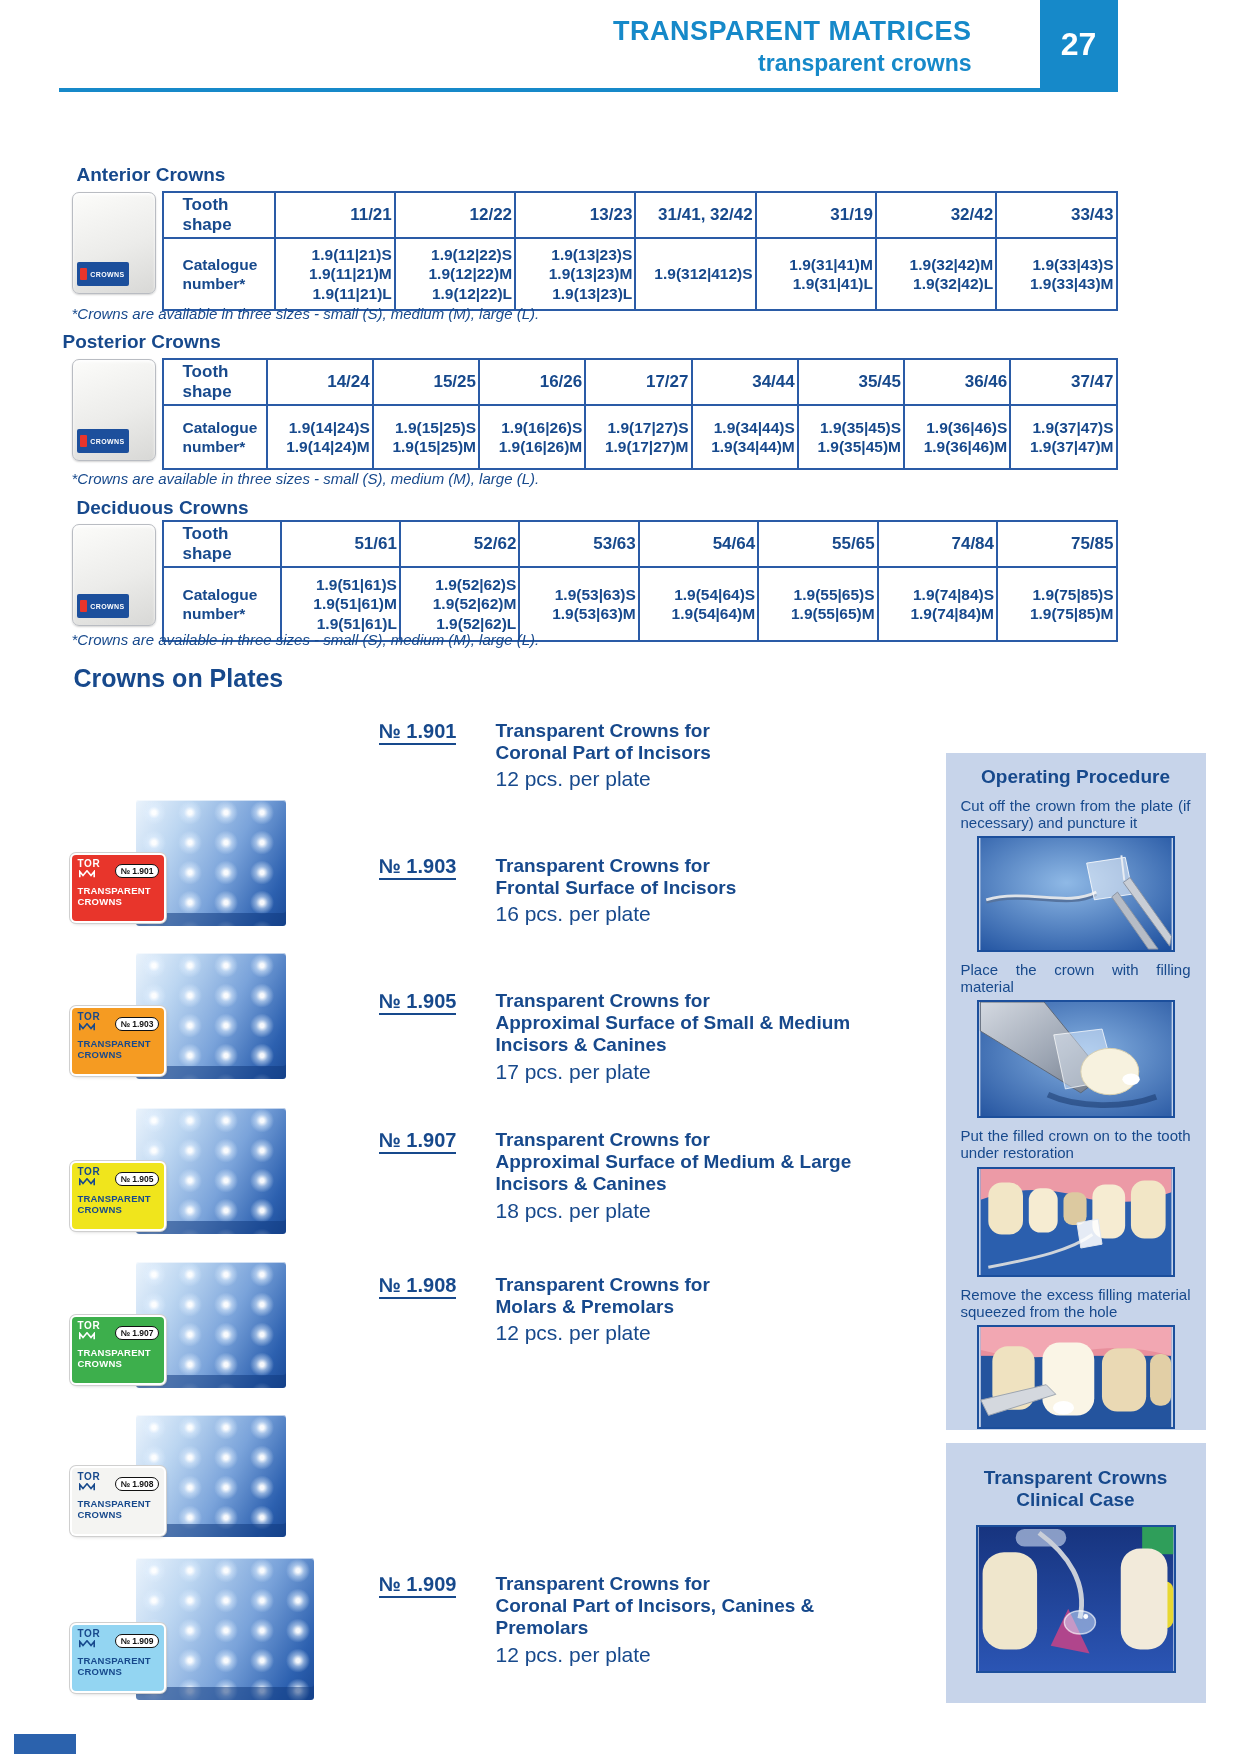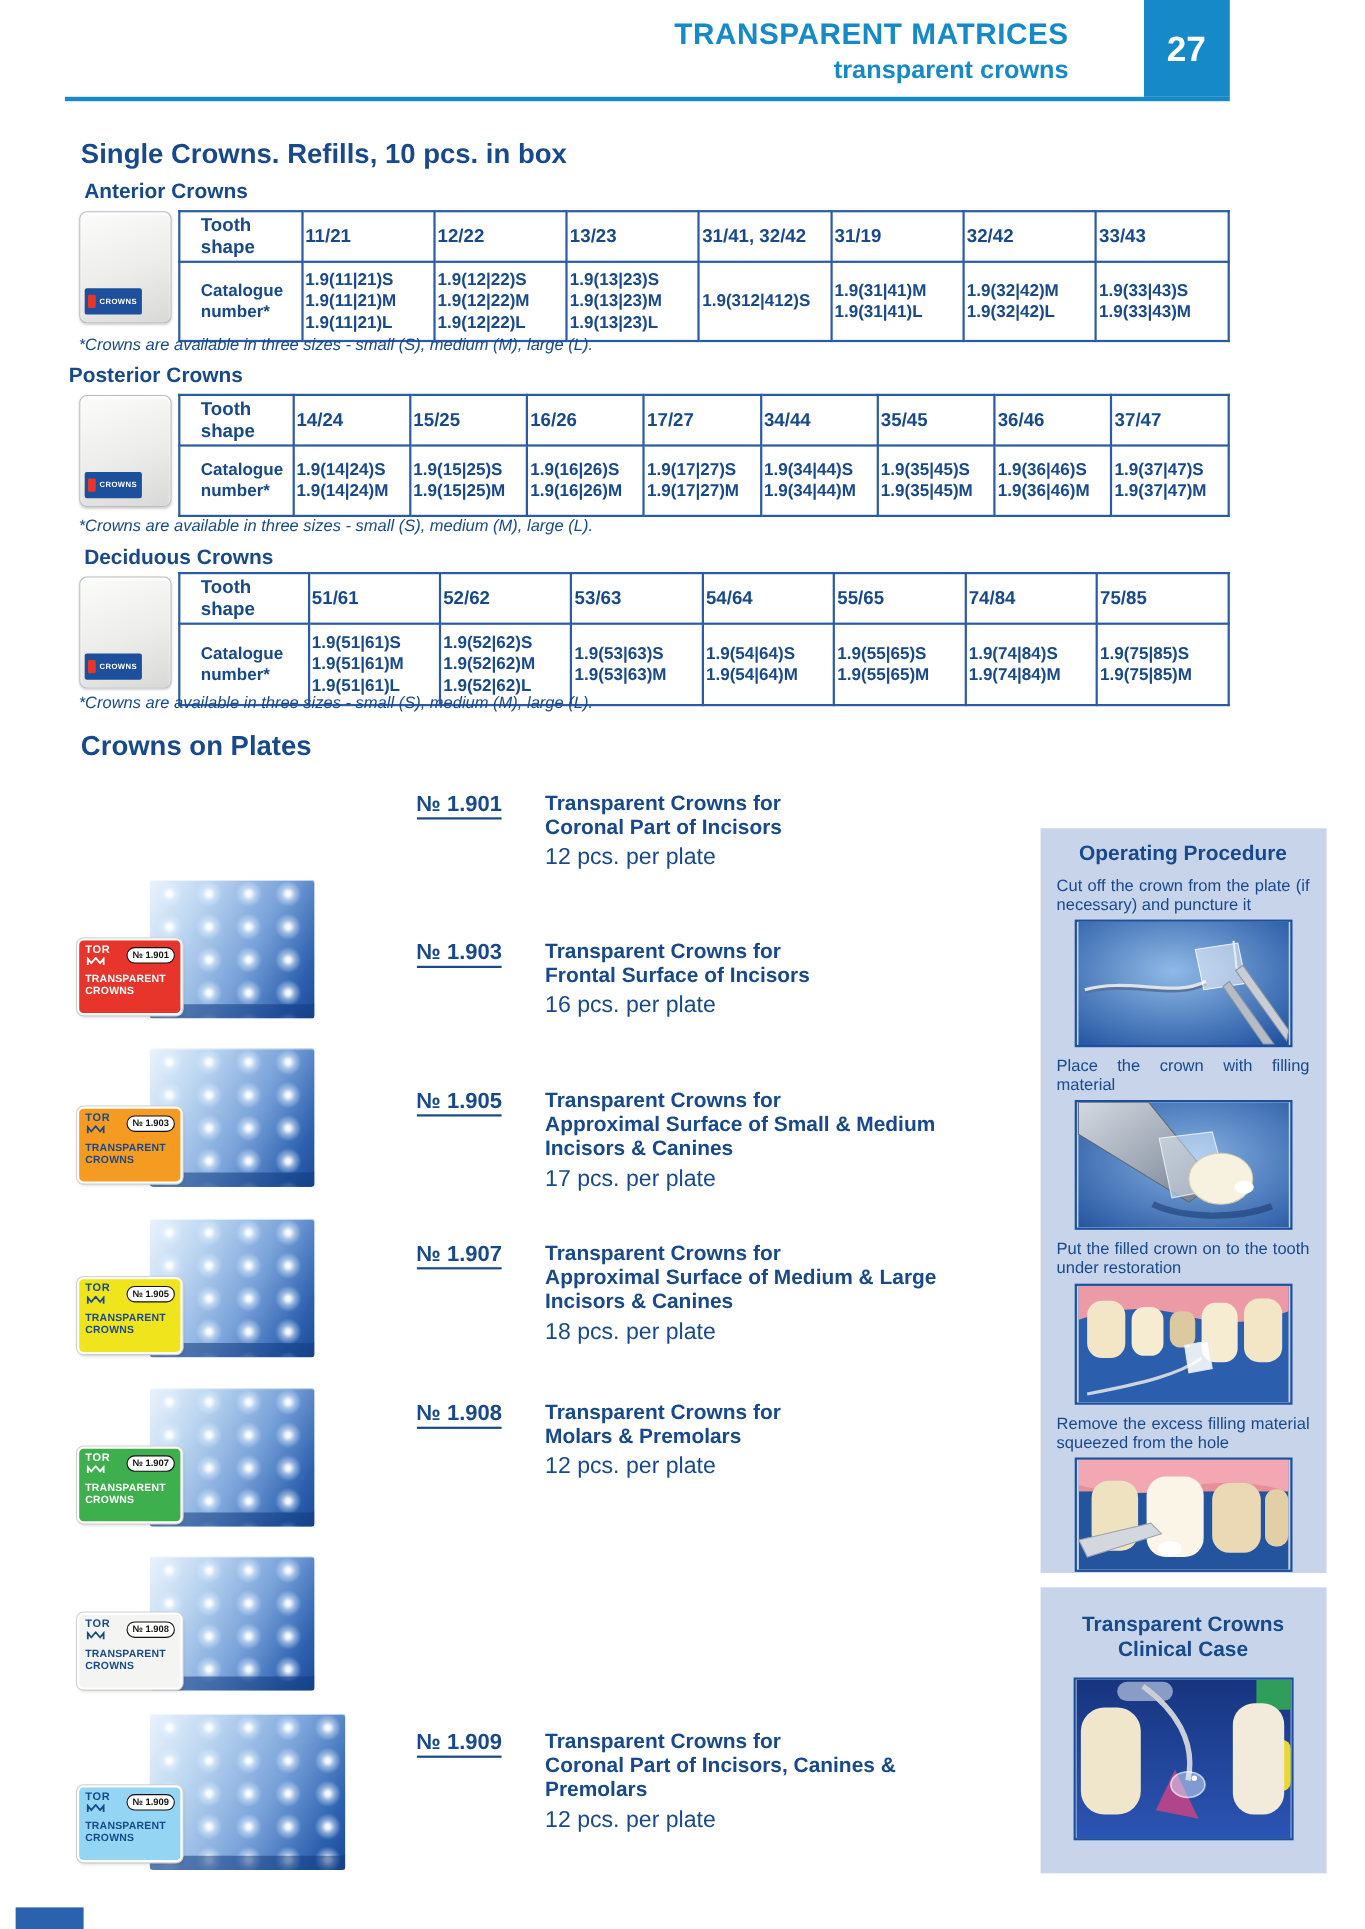--- a/index.html
+++ b/index.html
@@ -15,21 +15,21 @@
                 font-size:32px; font-weight:bold; display:flex; align-items:center; justify-content:center; }
   .hdr-rule   { left:45px; top:88px; width:1059px; height:4px; background:#1689c9; }
 
   
   .sec-title  { font-size:25px; font-weight:bold; color:#17498c; }
   .grp-title  { font-size:19px; font-weight:bold; color:#17498c; }
   .note       { font-size:15px; font-style:italic; color:#17498c; }
 
   
   .tbl table { border-collapse:collapse; width:100%; table-layout:fixed; }
-  .tbl td    { border:2px solid #2a5ba6; text-align:left; vertical-align:middle;
+  .tbl td    { border:2px solid #2a5ba6; text-align:right; vertical-align:middle;
                font-weight:bold; color:#17498c; padding:2px 2px; }
   .tbl .hdr td   { font-size:17px; height:37px; }
   .tbl .codes td { font-size:15.5px; }
   .tbl .lbl  { text-align:left; padding-left:19px; }
   .code-line { display:block; line-height:1.25; white-space:nowrap; }
   .t-ant .codes td { height:72px; }
   .t-post .codes td { height:64px; }
   .t-dec .codes td { height:74px; }
 
   
@@ -45,21 +45,21 @@
   .plate { border-radius:3px;
            background-image:
              radial-gradient(circle at 50% 42%, rgba(255,255,255,.95) 0 2px, rgba(226,240,255,.5) 6px, rgba(255,255,255,0) 12px),
              linear-gradient(118deg,#eaf3fc 0%,#bcd6f1 26%,#7aa3da 58%,#2d61b0 86%,#1a4a97 100%);
            background-size:36px 30px, 100% 100%;
            box-shadow:inset 0 -13px 0 rgba(16,58,128,.55), inset 0 1px 0 rgba(255,255,255,.6); }
 
   
   .tag { width:92px; height:66px; border-radius:4px; padding:4px 5px 3px 6px;
          box-shadow:0 0 0 2px #ffffff, 0 0 0 3px #cfcfcf, 1px 2px 4px rgba(0,0,0,.3); }
-  .tag-top { display:flex; align-items:center; justify-content:space-between; }
+  .tag-top { display:flex; align-items:flex-end; justify-content:space-between; }
   .tag-logo { line-height:1; }
   .tag-tor  { display:block; font-size:10px; font-weight:bold; letter-spacing:.6px; }
   .tag-m    { display:block; width:18px; height:8px; margin-top:1px; }
   .tag-badge { background:#ffffff; color:#111111; border:1px solid #111111; border-radius:12px;
                font-size:8.5px; font-weight:bold; padding:2px 4px; white-space:nowrap; line-height:1; }
   .tag-line { font-size:9.5px; font-weight:bold; line-height:1.18; letter-spacing:.2px; }
   .tag-line.first { margin-top:7px; }
 
   
   .prod { display:flex; align-items:flex-start; }
@@ -83,21 +83,20 @@
 
 <div class="page">
 
   <div class="abs hdr-title">TRANSPARENT MATRICES</div>
   <div class="abs hdr-sub">transparent crowns</div>
   <div class="abs page-box">
     <span>27</span>
   </div>
   <div class="abs hdr-rule"></div>
 
-  <div class="abs sec-title" style="left:60px;top:126px">Single Crowns. Refills, 10 pcs. in box</div>
 
   <div class="abs grp-title" style="left:63px;top:164px">Anterior Crowns</div>
   <div class="abs boxphoto" style="left:58px;top:192px">
     <div class="box-band">
       <span class="red"></span>
       <span class="txt">CROWNS</span>
     </div>
   </div>
   <div class="abs tbl t-ant" style="left:148px;top:191px;width:956px">
     <table>

